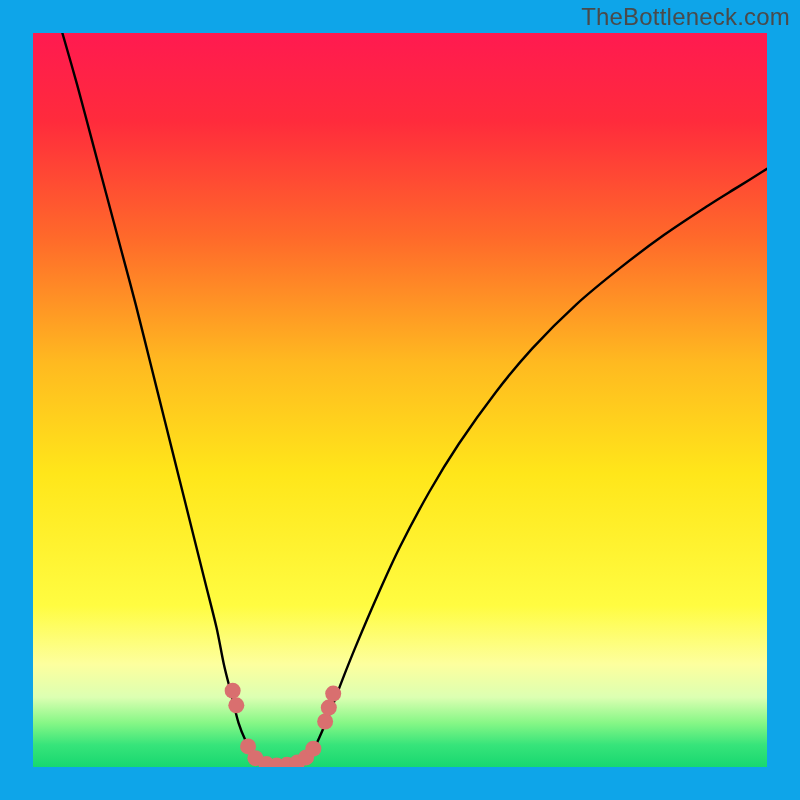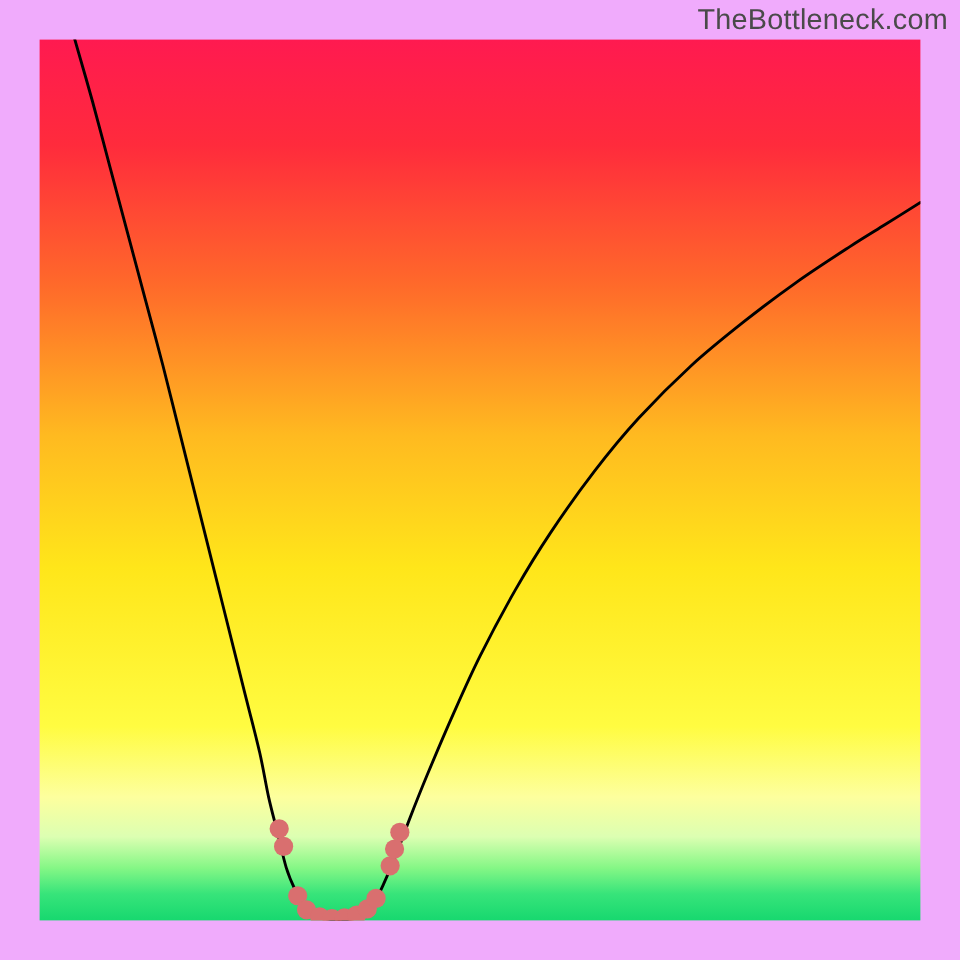--- a/index.html
+++ b/index.html
@@ -10,21 +10,21 @@
     overflow: hidden;
     background: #000;
     font-family: Arial, Helvetica, sans-serif;
   }
   .frame {
     position: absolute;
     top: 0;
     left: 0;
     width: 800px;
     height: 800px;
-    background: #f0abfc;
+    background: #0ea5e9;
   }
   .attribution {
     position: absolute;
     top: 3px;
     right: 10px;
     color: #4a4a4a;
     font-size: 24px;
     font-weight: 500;
     letter-spacing: 0.2px;
     user-select: none;

